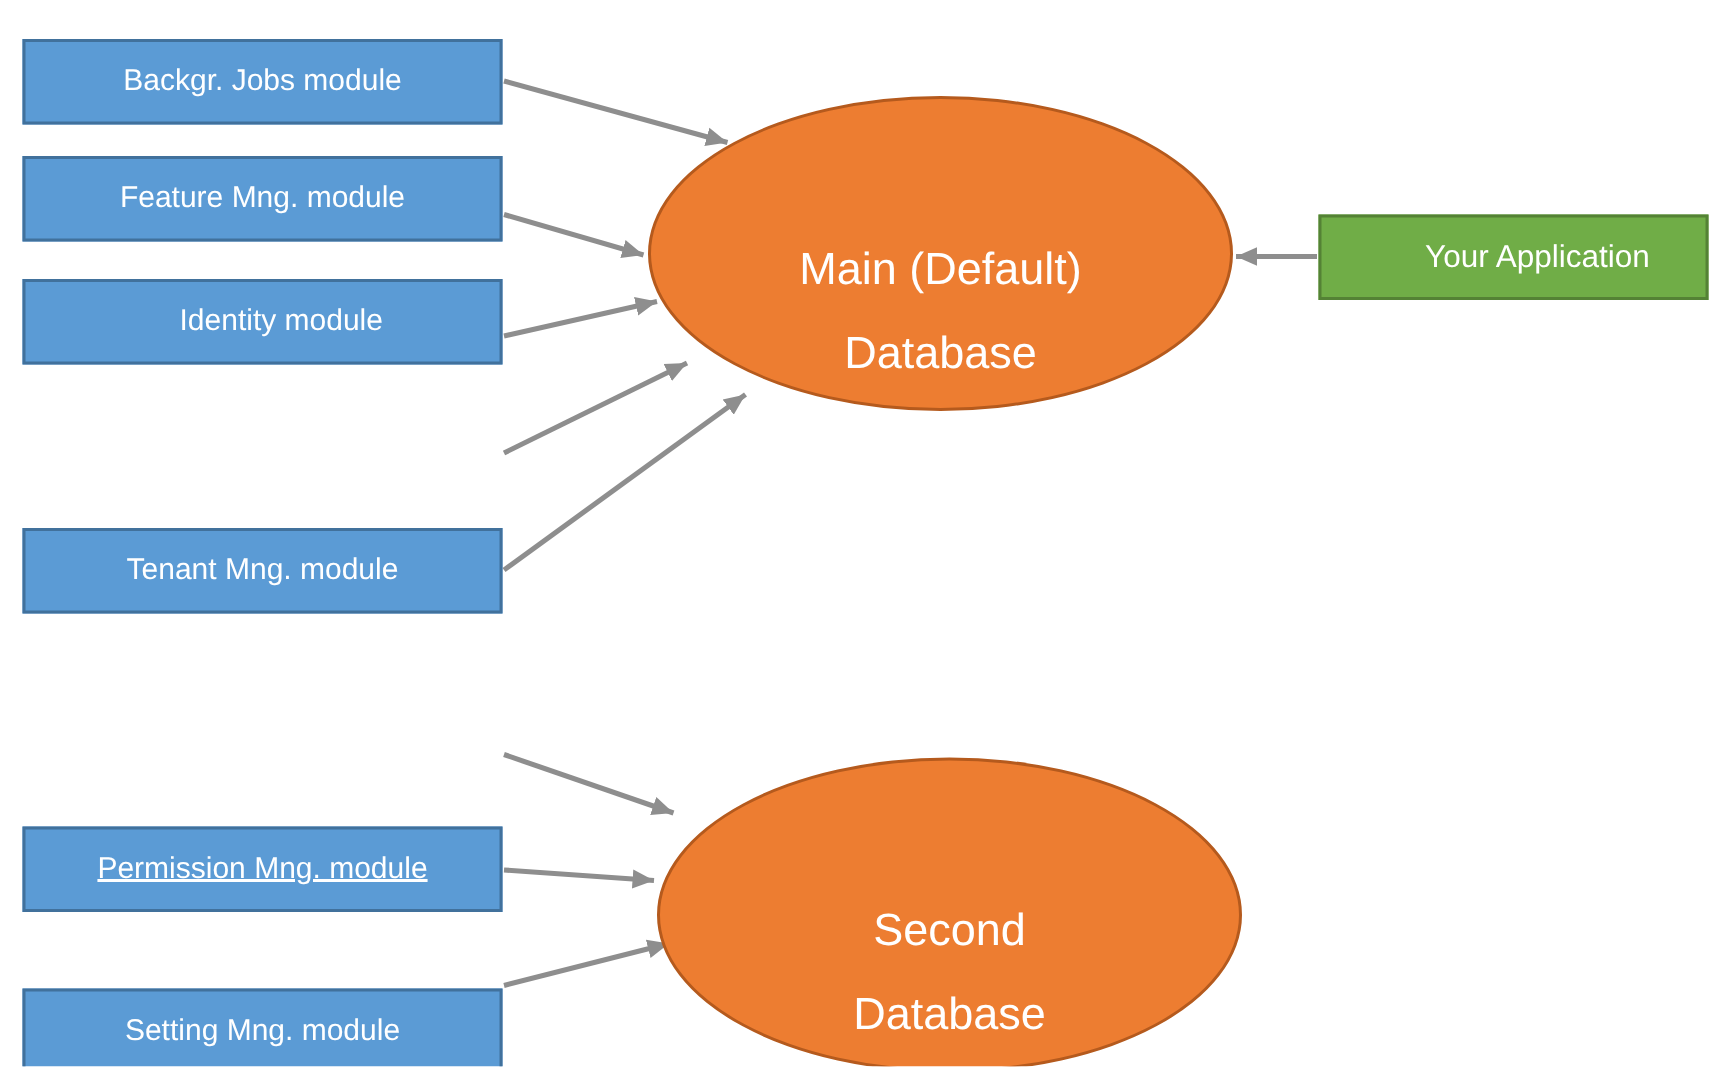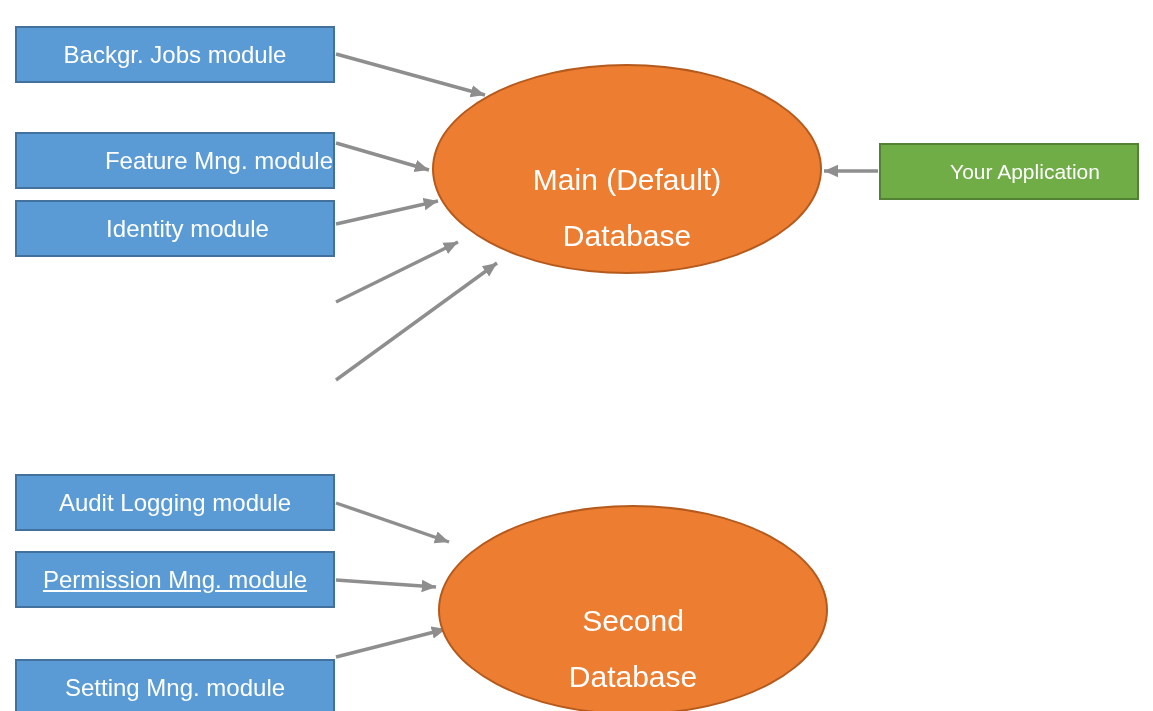--- a/index.html
+++ b/index.html
@@ -42,25 +42,25 @@
     text-align:center;
     color:var(--text);
     box-sizing:border-box;
   }
   .module{
     left:15px;
     width:320px;
     height:57px;
     background:var(--module-fill);
     border:2px solid var(--module-border);
-    font-size:24px;
+    font-size:20px;
   }
   .m1{top:26px;}
-  .m2{top:132px;justify-content:flex-end;}
-  .m3{top:200px;padding-left:25px;}
+  .m2{top:104px;}
+  .m3{top:186px;padding-left:25px;}
   .m4{top:274px;}
   .m5{top:352px;}
   .m6{top:474px;}
   .m7{top:551px;text-decoration:underline;}
   .m8{top:659px;}
   .database{
     width:390px;
     height:210px;
     background:var(--database-fill);
     border:2px solid var(--database-border);
@@ -108,35 +108,35 @@
 
   <div class="node module m1">
     <span>Backgr. Jobs module</span>
   </div>
   <div class="node module m2">
     <span>Feature Mng. module</span>
   </div>
   <div class="node module m3">
     <span>Identity module</span>
   </div>
+  <div class="node module m5">
+    <span>Tenant Mng. module</span>
+  </div>
 
   <div class="node database db-main">
     <div class="db-text">
       <div>Main (Default)</div>
       <div>Database</div>
     </div>
   </div>
 
   <div class="node application">
     <span>Your Application</span>
   </div>
 
-  <div class="node module m6">
-    <span>Audit Logging module</span>
-  </div>
   <div class="node module m7">
     <span>Permission Mng. module</span>
   </div>
   <div class="node module m8">
     <span>Setting Mng. module</span>
   </div>
 
   <div class="node database db-second">
     <div class="db-text">
       <div>Second</div>

